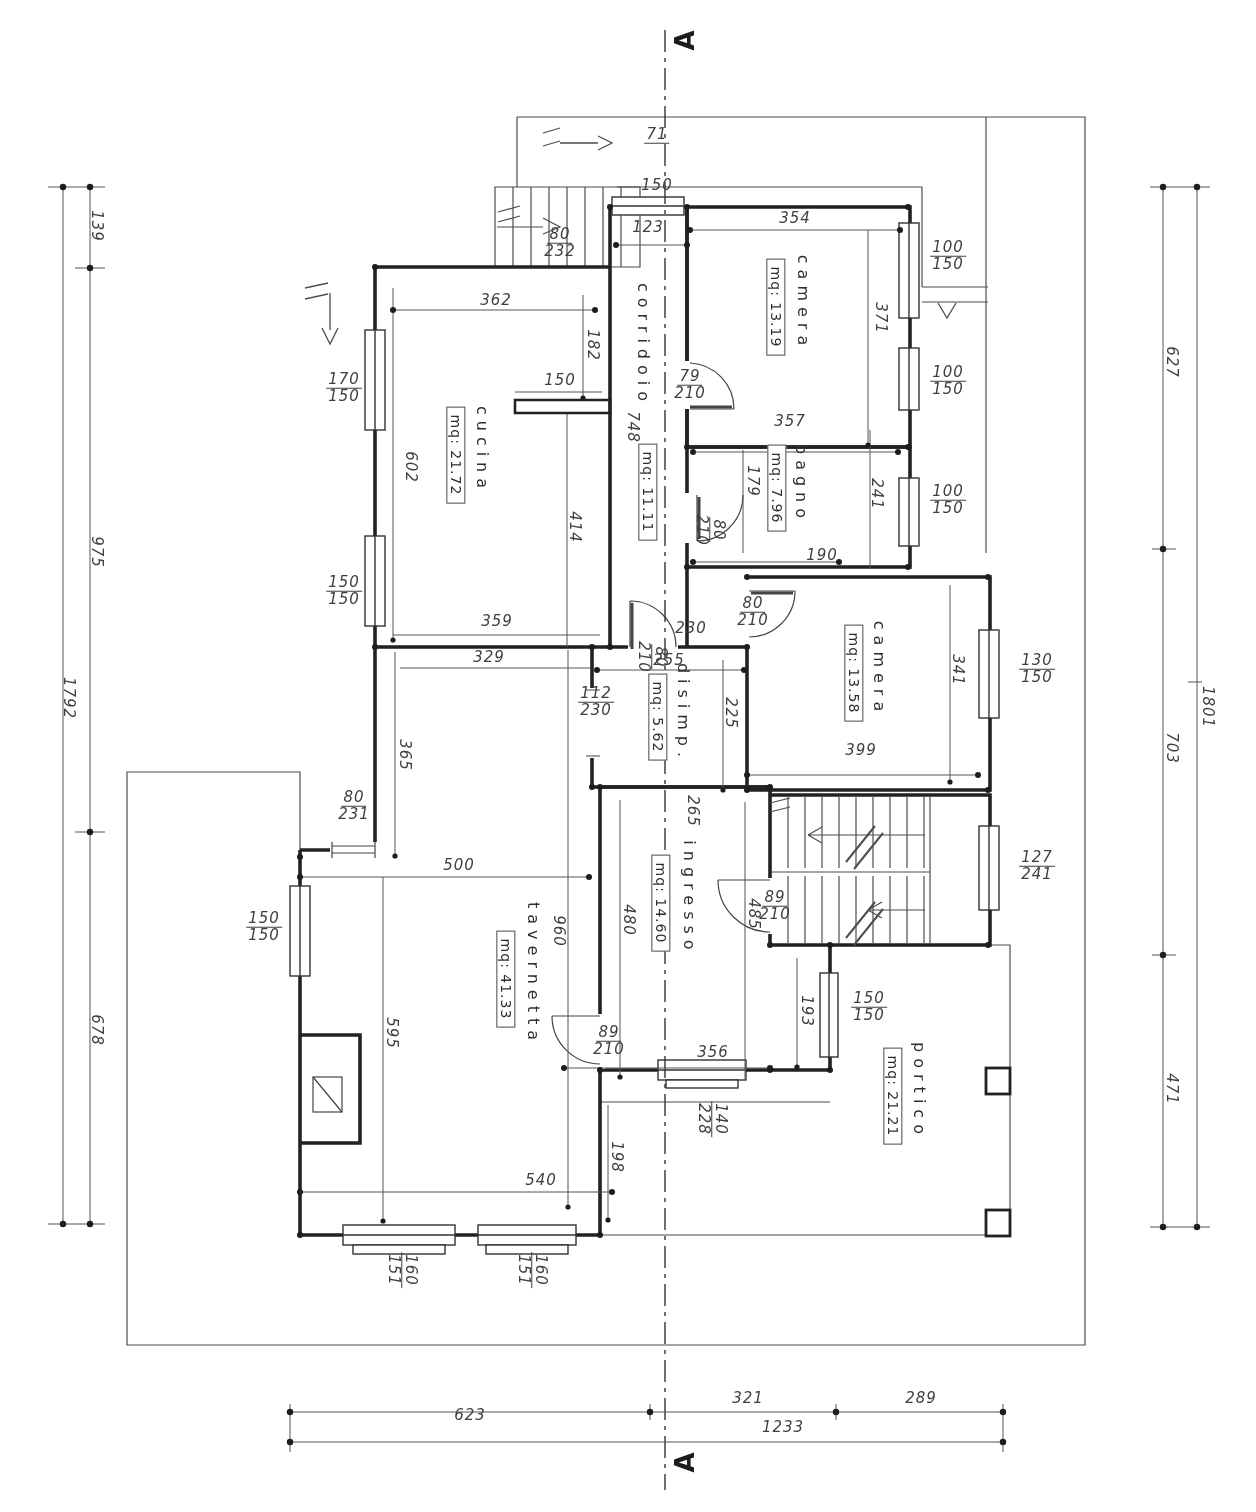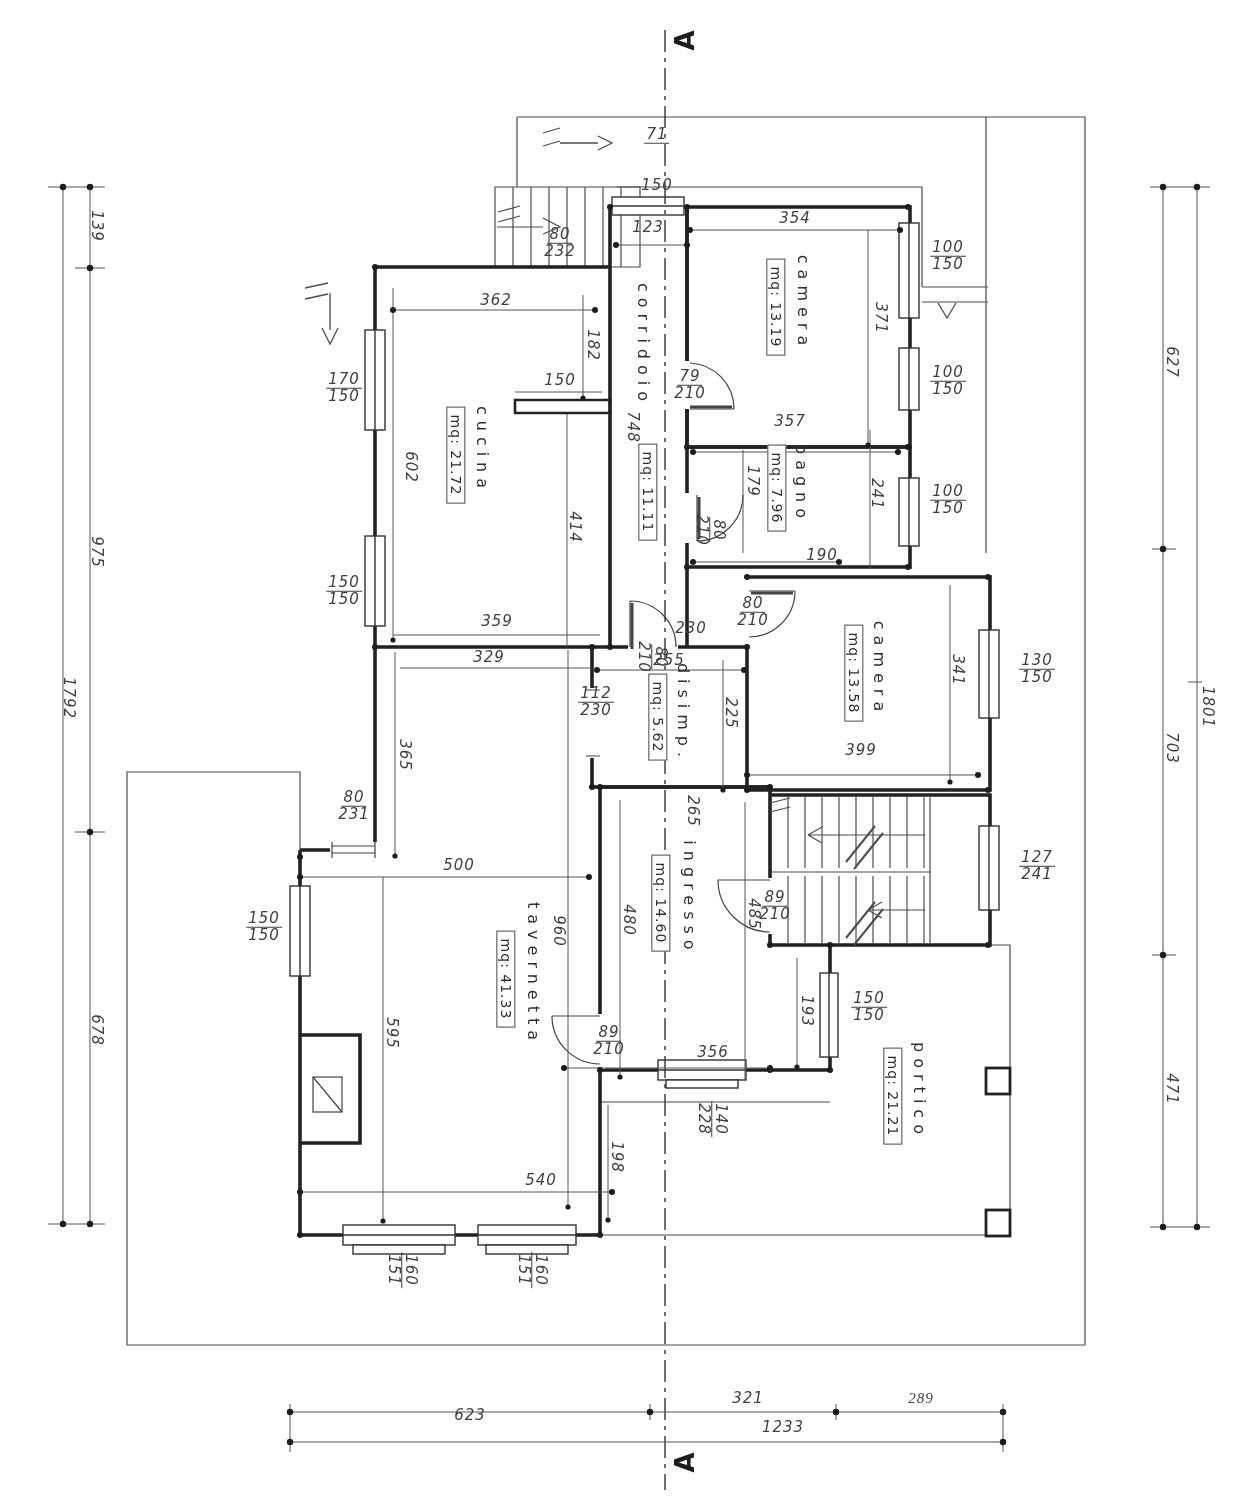--- a/index.html
+++ b/index.html
@@ -378,21 +378,21 @@
       <div class="lbl frac r90" style="left: 402px; top: 1270px;">
         <span class="ft">160</span>
         <span>151</span>
       </div>
       <div class="lbl frac r90" style="left: 532px; top: 1270px;">
         <span class="ft">160</span>
         <span>151</span>
       </div>
       <div class="lbl" style="left: 470px; top: 1399px; margin-top: 17px;">623</div>
       <div class="lbl" style="left: 748px; top: 1399px;">321</div>
-      <div class="lbl" style="left: 921px; top: 1399px; font-family: Liberation Serif, serif;">289</div>
+      <div class="lbl" style="left: 921px; top: 1399px;">289</div>
       <div class="lbl" style="left: 783px; top: 1428px;">1233</div>
       <div class="lbl r90" style="left: 96px; top: 226px;">139</div>
       <div class="lbl r90" style="left: 96px; top: 552px;">975</div>
       <div class="lbl r90" style="left: 68px; top: 698px;">1792</div>
       <div class="lbl r90" style="left: 96px; top: 1030px;">678</div>
       <div class="lbl r90" style="left: 1171px; top: 362px;">627</div>
       <div class="lbl r90" style="left: 1171px; top: 748px;">703</div>
       <div class="lbl r90" style="left: 1171px; top: 1089px;">471</div>
       <div class="lbl r90" style="left: 1207px; top: 707px;">1801</div>
     </div>

